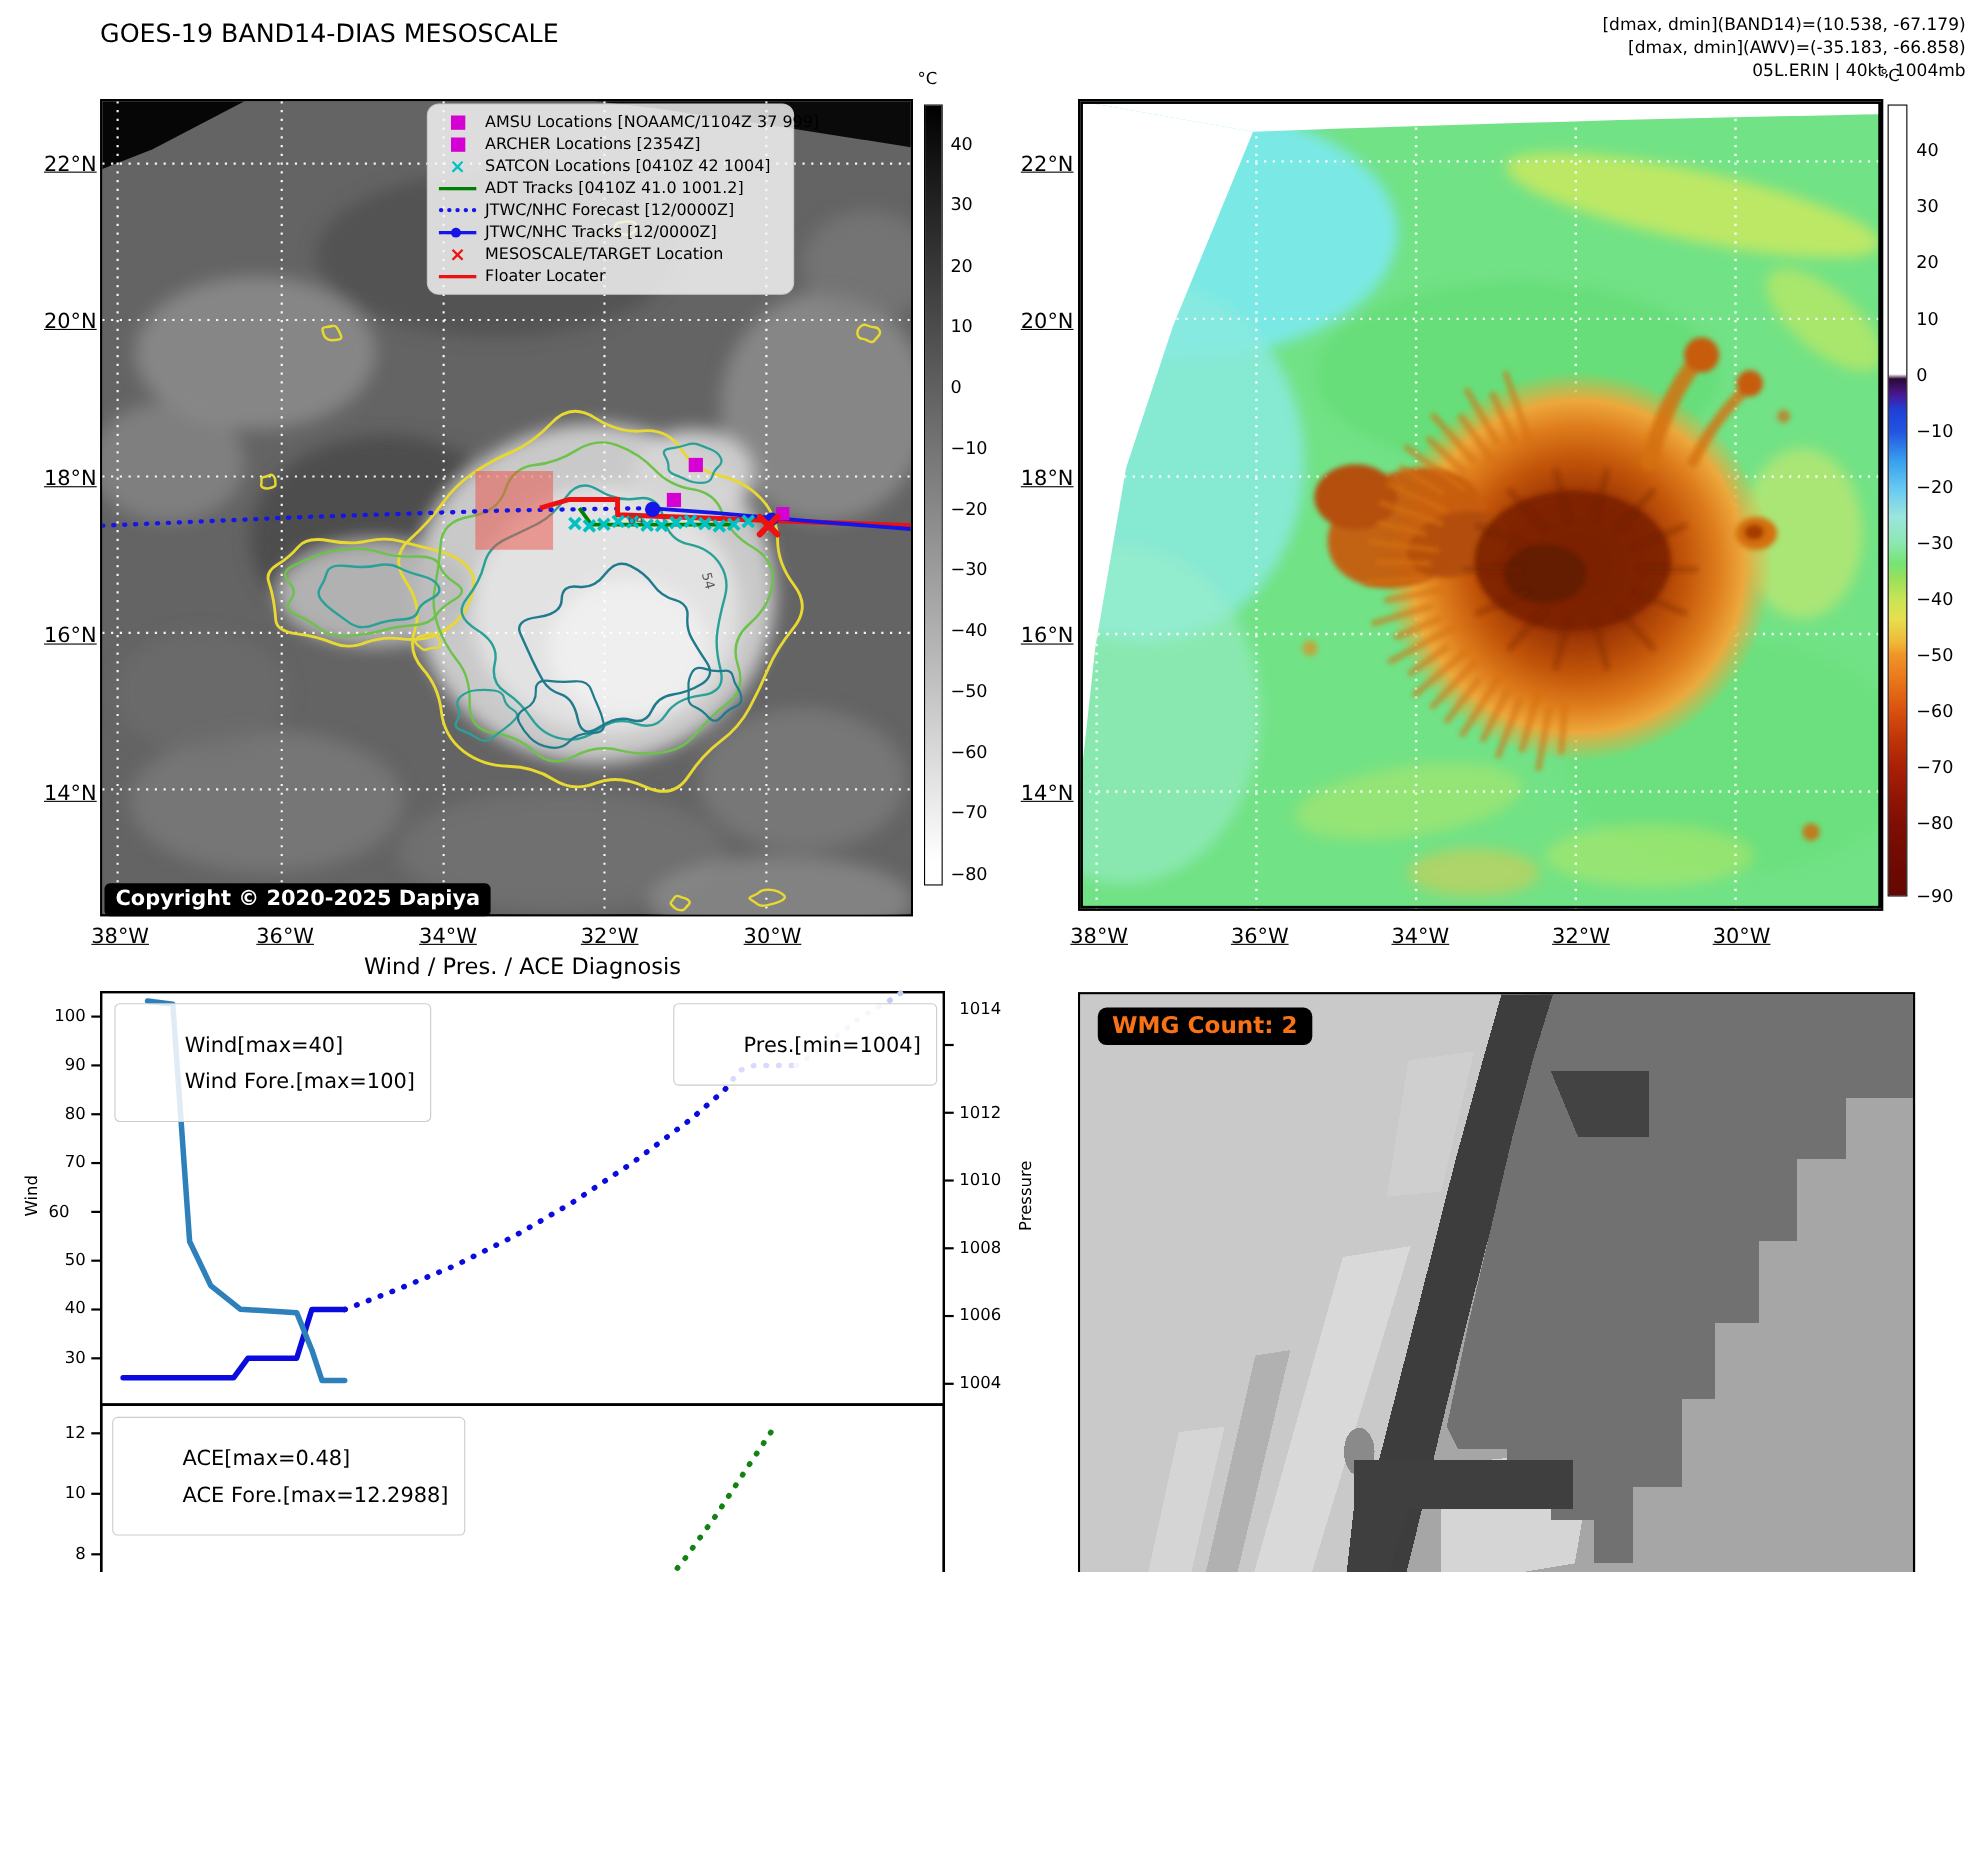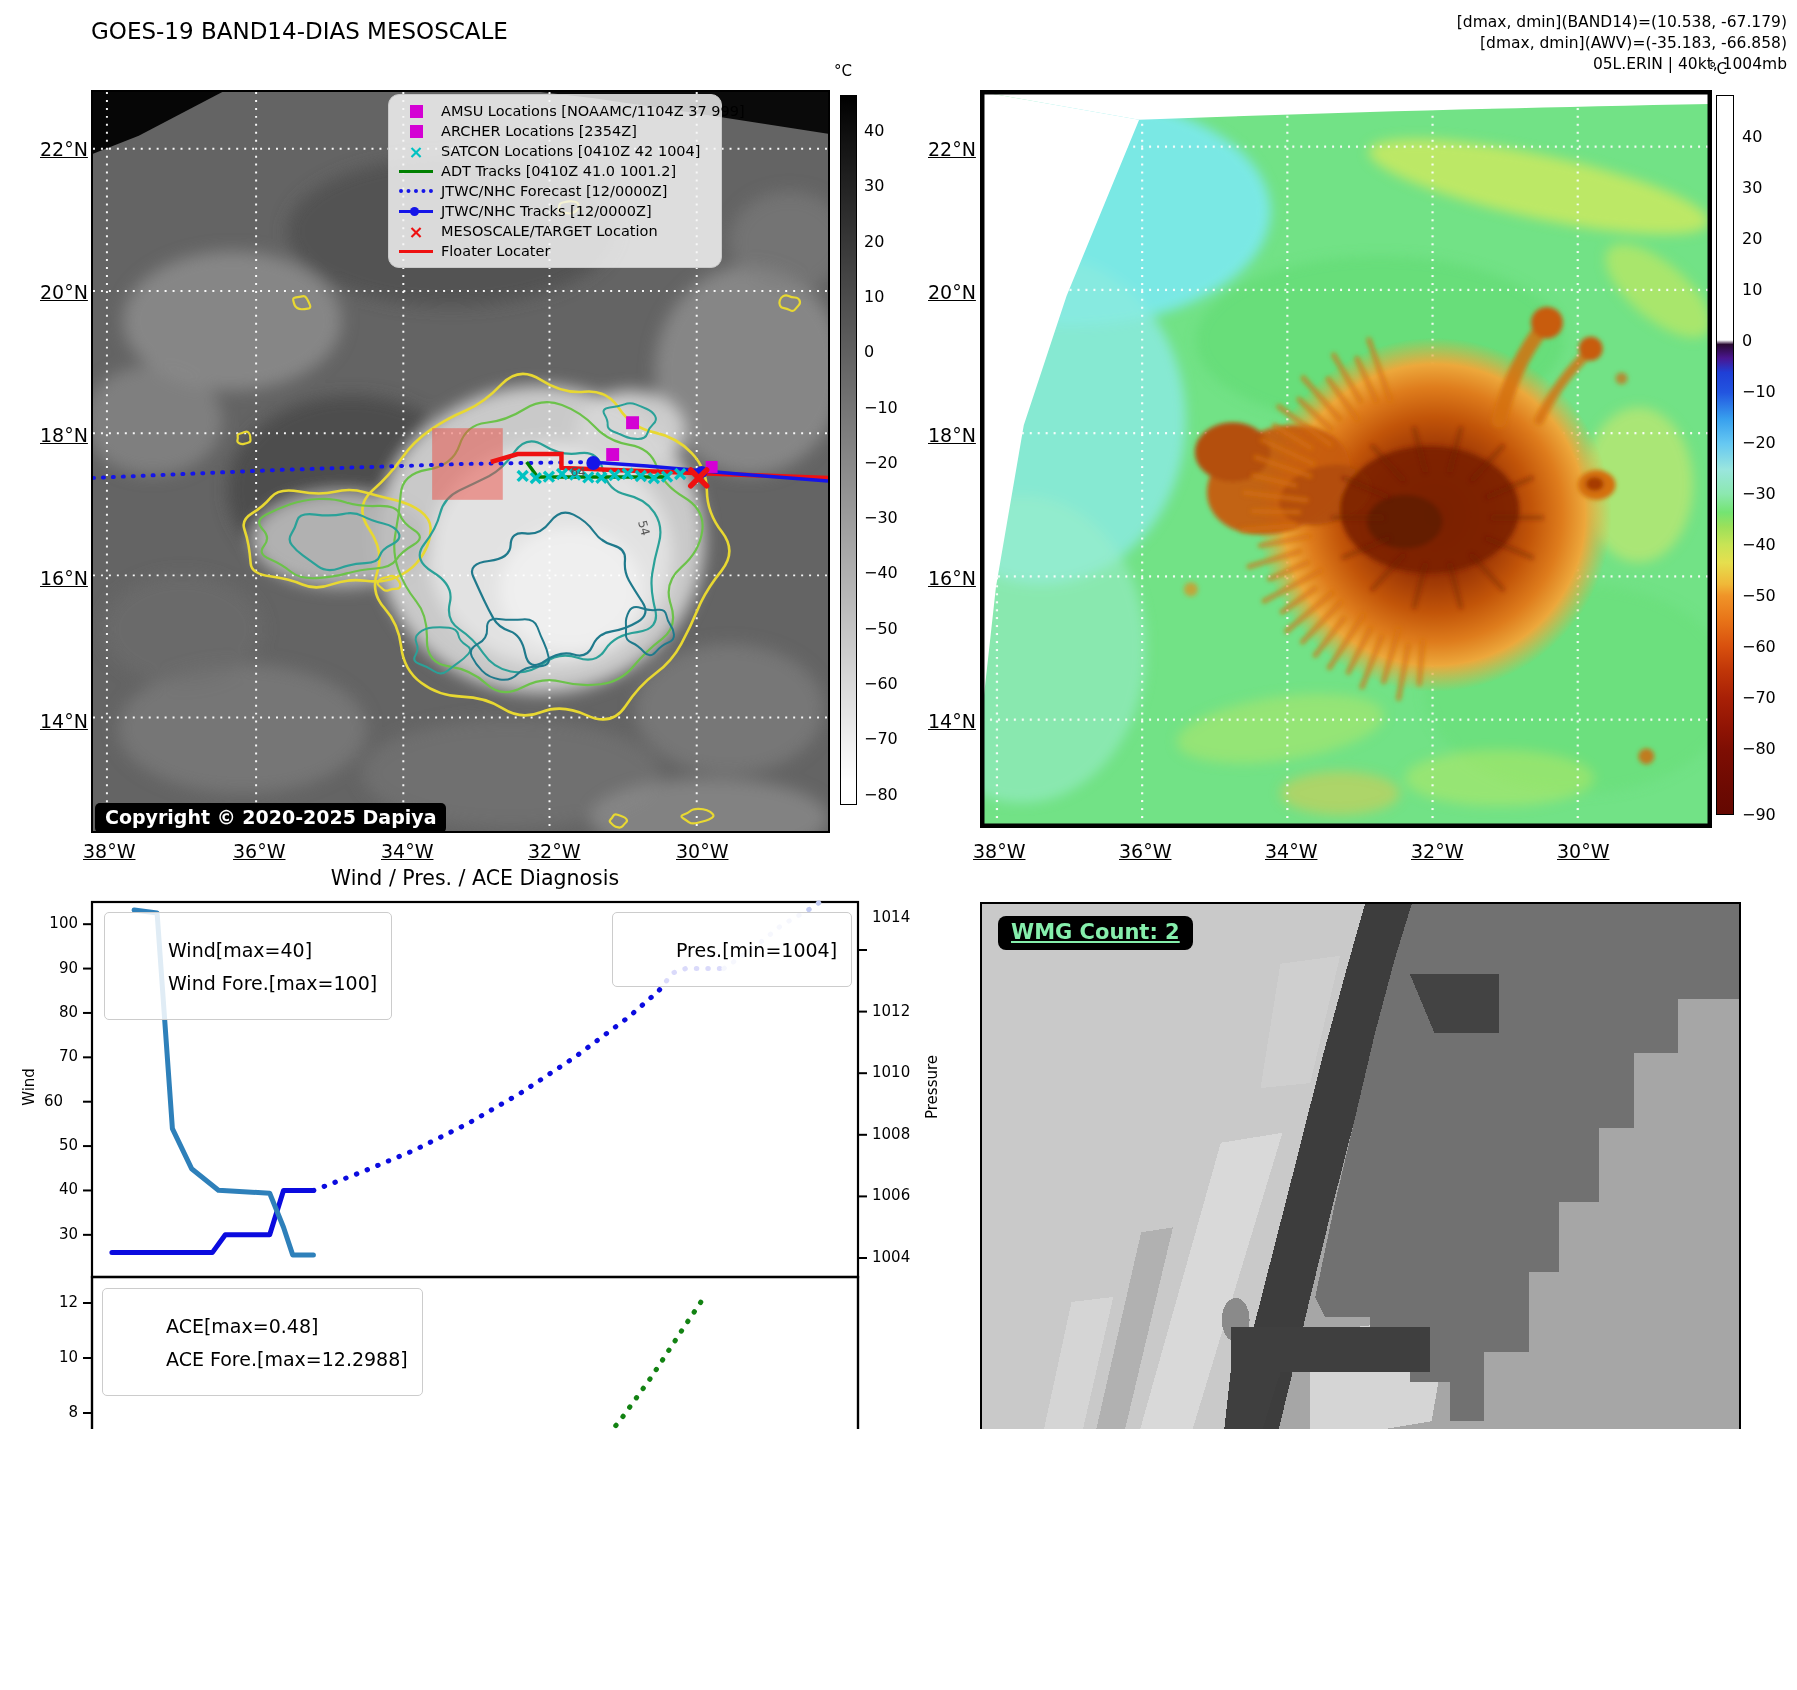--- a/index.html
+++ b/index.html
@@ -40,22 +40,22 @@
   .chart-legend .row{display:flex;align-items:center;height:33px;font-size:19px;white-space:nowrap;}
   .chart-legend .sw{width:37px;min-width:37px;margin-right:12px;}
   
   .sw-line{border-top-style:solid;width:100%;}
   .sw-dotted{border-top-style:dotted;width:100%;}
   .sw-square{width:13px;height:13px;}
   .sw-x{font-weight:bold;font-size:18px;line-height:13px;}
   
   #copyright{left:95px;top:803px;background:#000;color:#fff;font-weight:bold;font-size:19px;
      padding:3px 10px 5px 10px;border-radius:5px;}
-  #wmg-label{left:998px;top:916px;background:#000;color:#86efac;font-weight:bold;font-size:21px;
-     padding:4px 13px 6px 13px;border-radius:8px;text-decoration:underline;}
+  #wmg-label{left:998px;top:916px;background:#000;color:#f97316;font-weight:bold;font-size:21px;
+     padding:4px 13px 6px 13px;border-radius:8px;}
   #chart-title{left:92px;top:866px;width:766px;text-align:center;font-size:20.5px;}
   .axis-title{position:absolute;font-size:15px;transform:rotate(-90deg);transform-origin:center;}
   .tick-label{position:absolute;font-size:15px;white-space:nowrap;}
 </style>
 </head>
 <body>
 
 <div id="root">
 
   <div id="hdr-left" class="abs">

